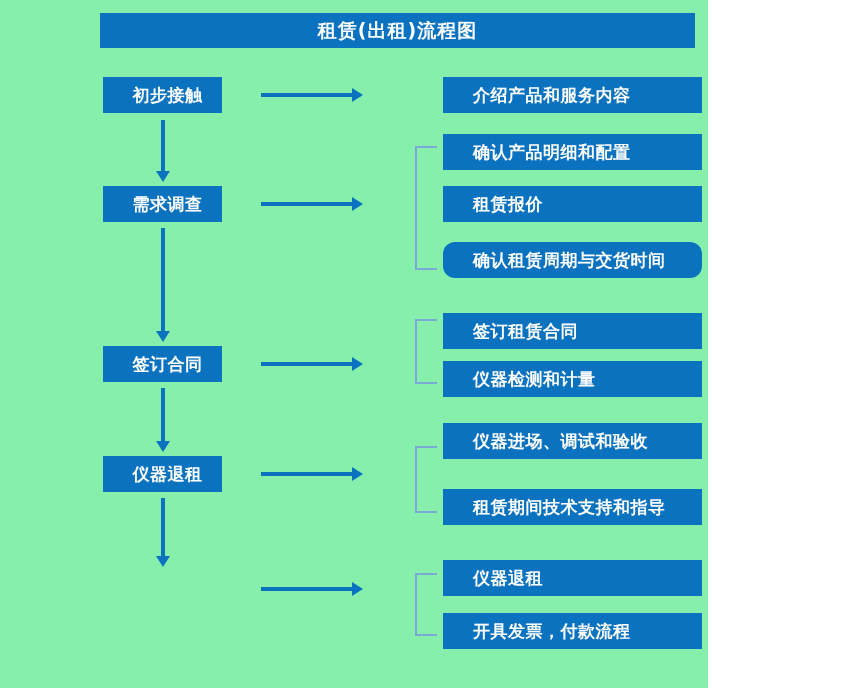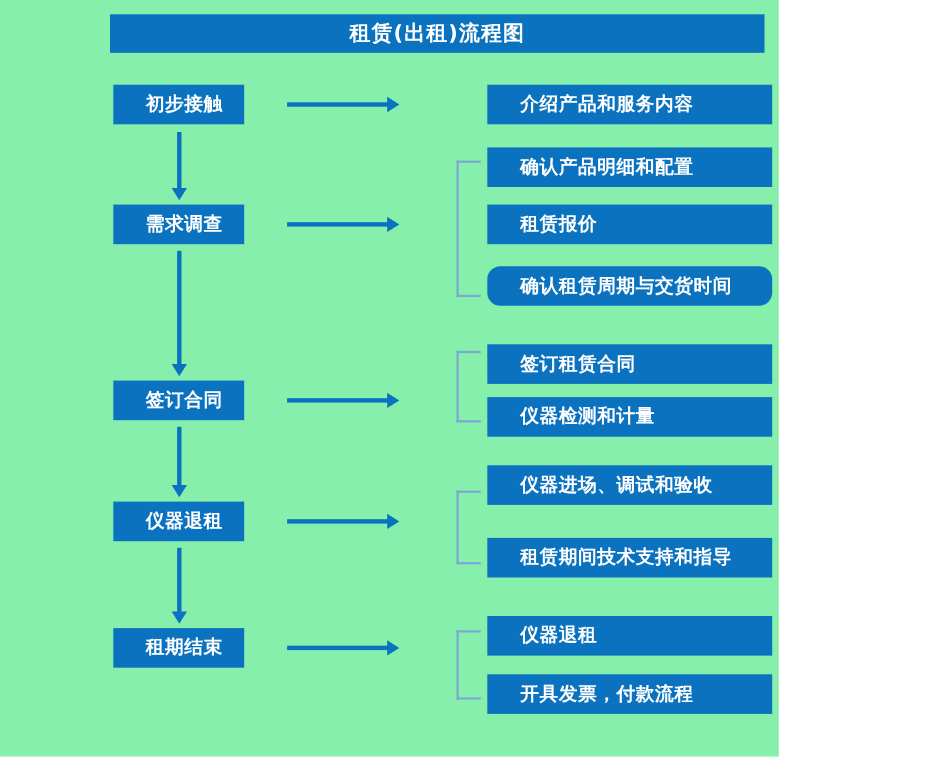--- a/index.html
+++ b/index.html
@@ -135,21 +135,20 @@
   <div class="title-bar">租赁(出租)流程图</div>
 
   <div class="box stage" style="left:103px; top:77px;">初步接触</div>
 
   <div class="box stage" style="left:103px; top:186px;">需求调查</div>
 
   <div class="box stage" style="left:103px; top:346px;">签订合同</div>
 
   <div class="box stage" style="left:103px; top:456px;">仪器退租</div>
 
-  <div class="box stage" style="left:103px; top:571px;">租期结束</div>
 
   <div class="v-arrow" style="top:120px; height:62px;">
     <span class="shaft"></span>
     <span class="head"></span>
   </div>
 
   <div class="v-arrow" style="top:228px; height:114px;">
     <span class="shaft"></span>
     <span class="head"></span>
   </div>

